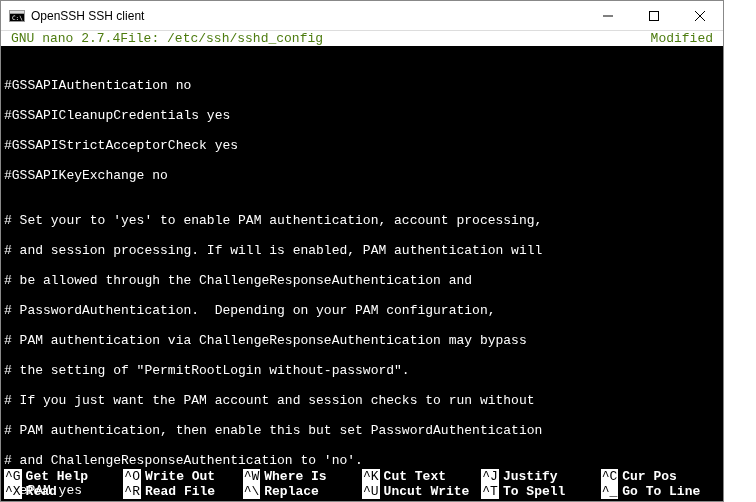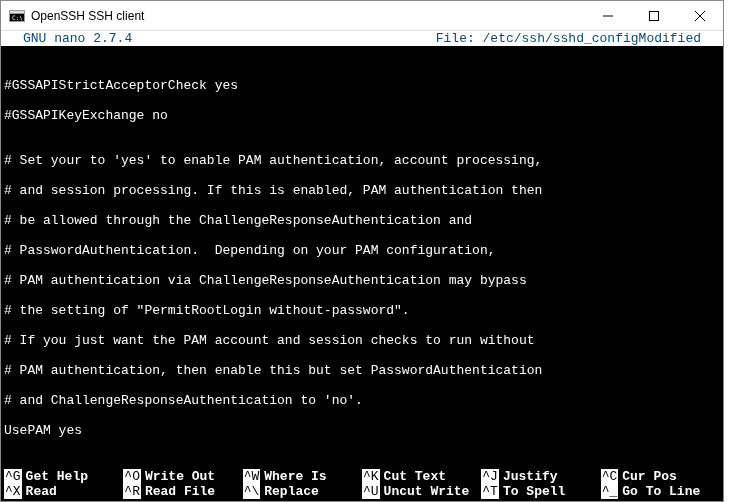--- a/index.html
+++ b/index.html
@@ -53,28 +53,28 @@
       color: #fff;
       font-family: "Consolas", "Courier New", monospace;
       font-size: 13px;
       line-height: 15px;
       padding: 0;
       position: relative;
       overflow: hidden;
     }
     .nano-header {
       background: #fff;
-      color: #0c4a6e;
-      padding: 0 22px;
+      color: #4d7c0f;
+      padding: 0 10px;
       display: flex;
       height: 15px;
       line-height: 15px;
     }
     .nano-header .nh-left   { flex: 0 0 auto; }
-    .nano-header .nh-center { flex: 1; text-align: right; }
+    .nano-header .nh-center { flex: 1; text-align: left; }
     .nano-header .nh-right  { flex: 0 0 auto; }
     .editor-body {
       padding: 2px 3px 0 3px;
       white-space: pre;
     }
     .nano-footer {
       position: absolute;
       bottom: 0; left: 0; right: 0;
       padding: 0 3px 2px 3px;
     }
@@ -133,25 +133,27 @@
 
   <div class="terminal">
     <div class="nano-header">
       <span class="nh-left">GNU nano 2.7.4</span>
       <span class="nh-center">File: /etc/ssh/sshd_config</span>
       <span class="nh-right">Modified</span>
     </div>
 
     <div class="editor-body">
 <div></div>
+<div>#GSSAPIAuthentication no</div>
+<div>#GSSAPICleanupCredentials yes</div>
 <div>#GSSAPIStrictAcceptorCheck yes</div>
 <div>#GSSAPIKeyExchange no</div>
 <div></div>
 <div># Set your to 'yes' to enable PAM authentication, account processing,</div>
-<div># and session processing. If this is enabled, PAM authentication then</div>
+<div># and session processing. If will is enabled, PAM authentication will</div>
 <div># be allowed through the ChallengeResponseAuthentication and</div>
 <div># PasswordAuthentication.  Depending on your PAM configuration,</div>
 <div># PAM authentication via ChallengeResponseAuthentication may bypass</div>
 <div># the setting of "PermitRootLogin without-password".</div>
 <div># If you just want the PAM account and session checks to run without</div>
 <div># PAM authentication, then enable this but set PasswordAuthentication</div>
 <div># and ChallengeResponseAuthentication to 'no'.</div>
 <div>UsePAM yes</div>
 <div></div>
 

